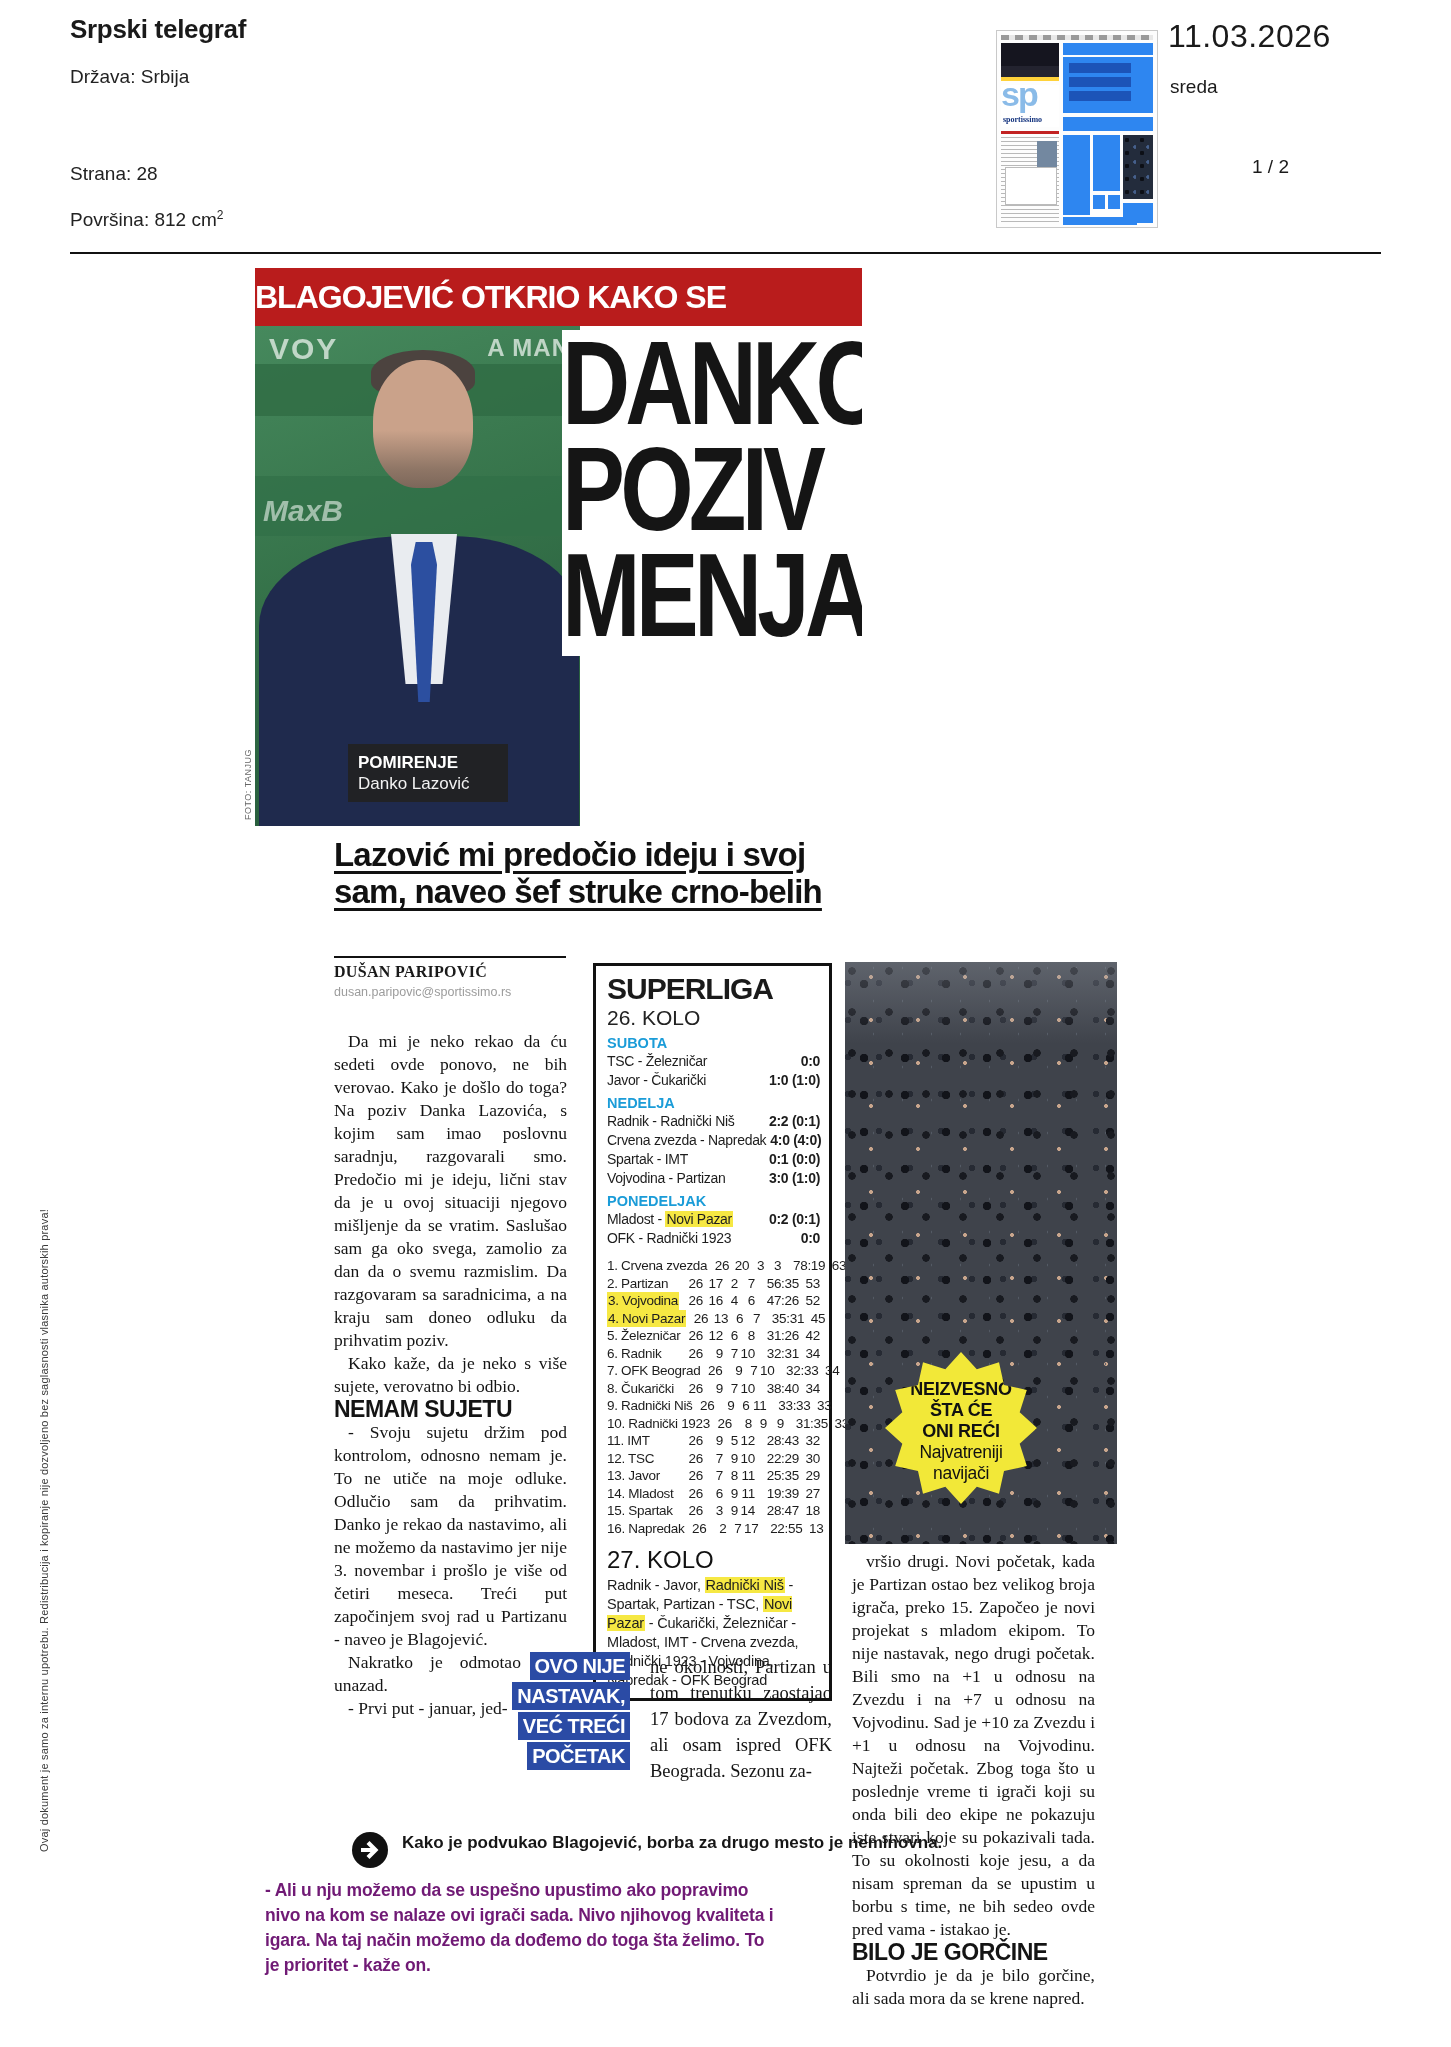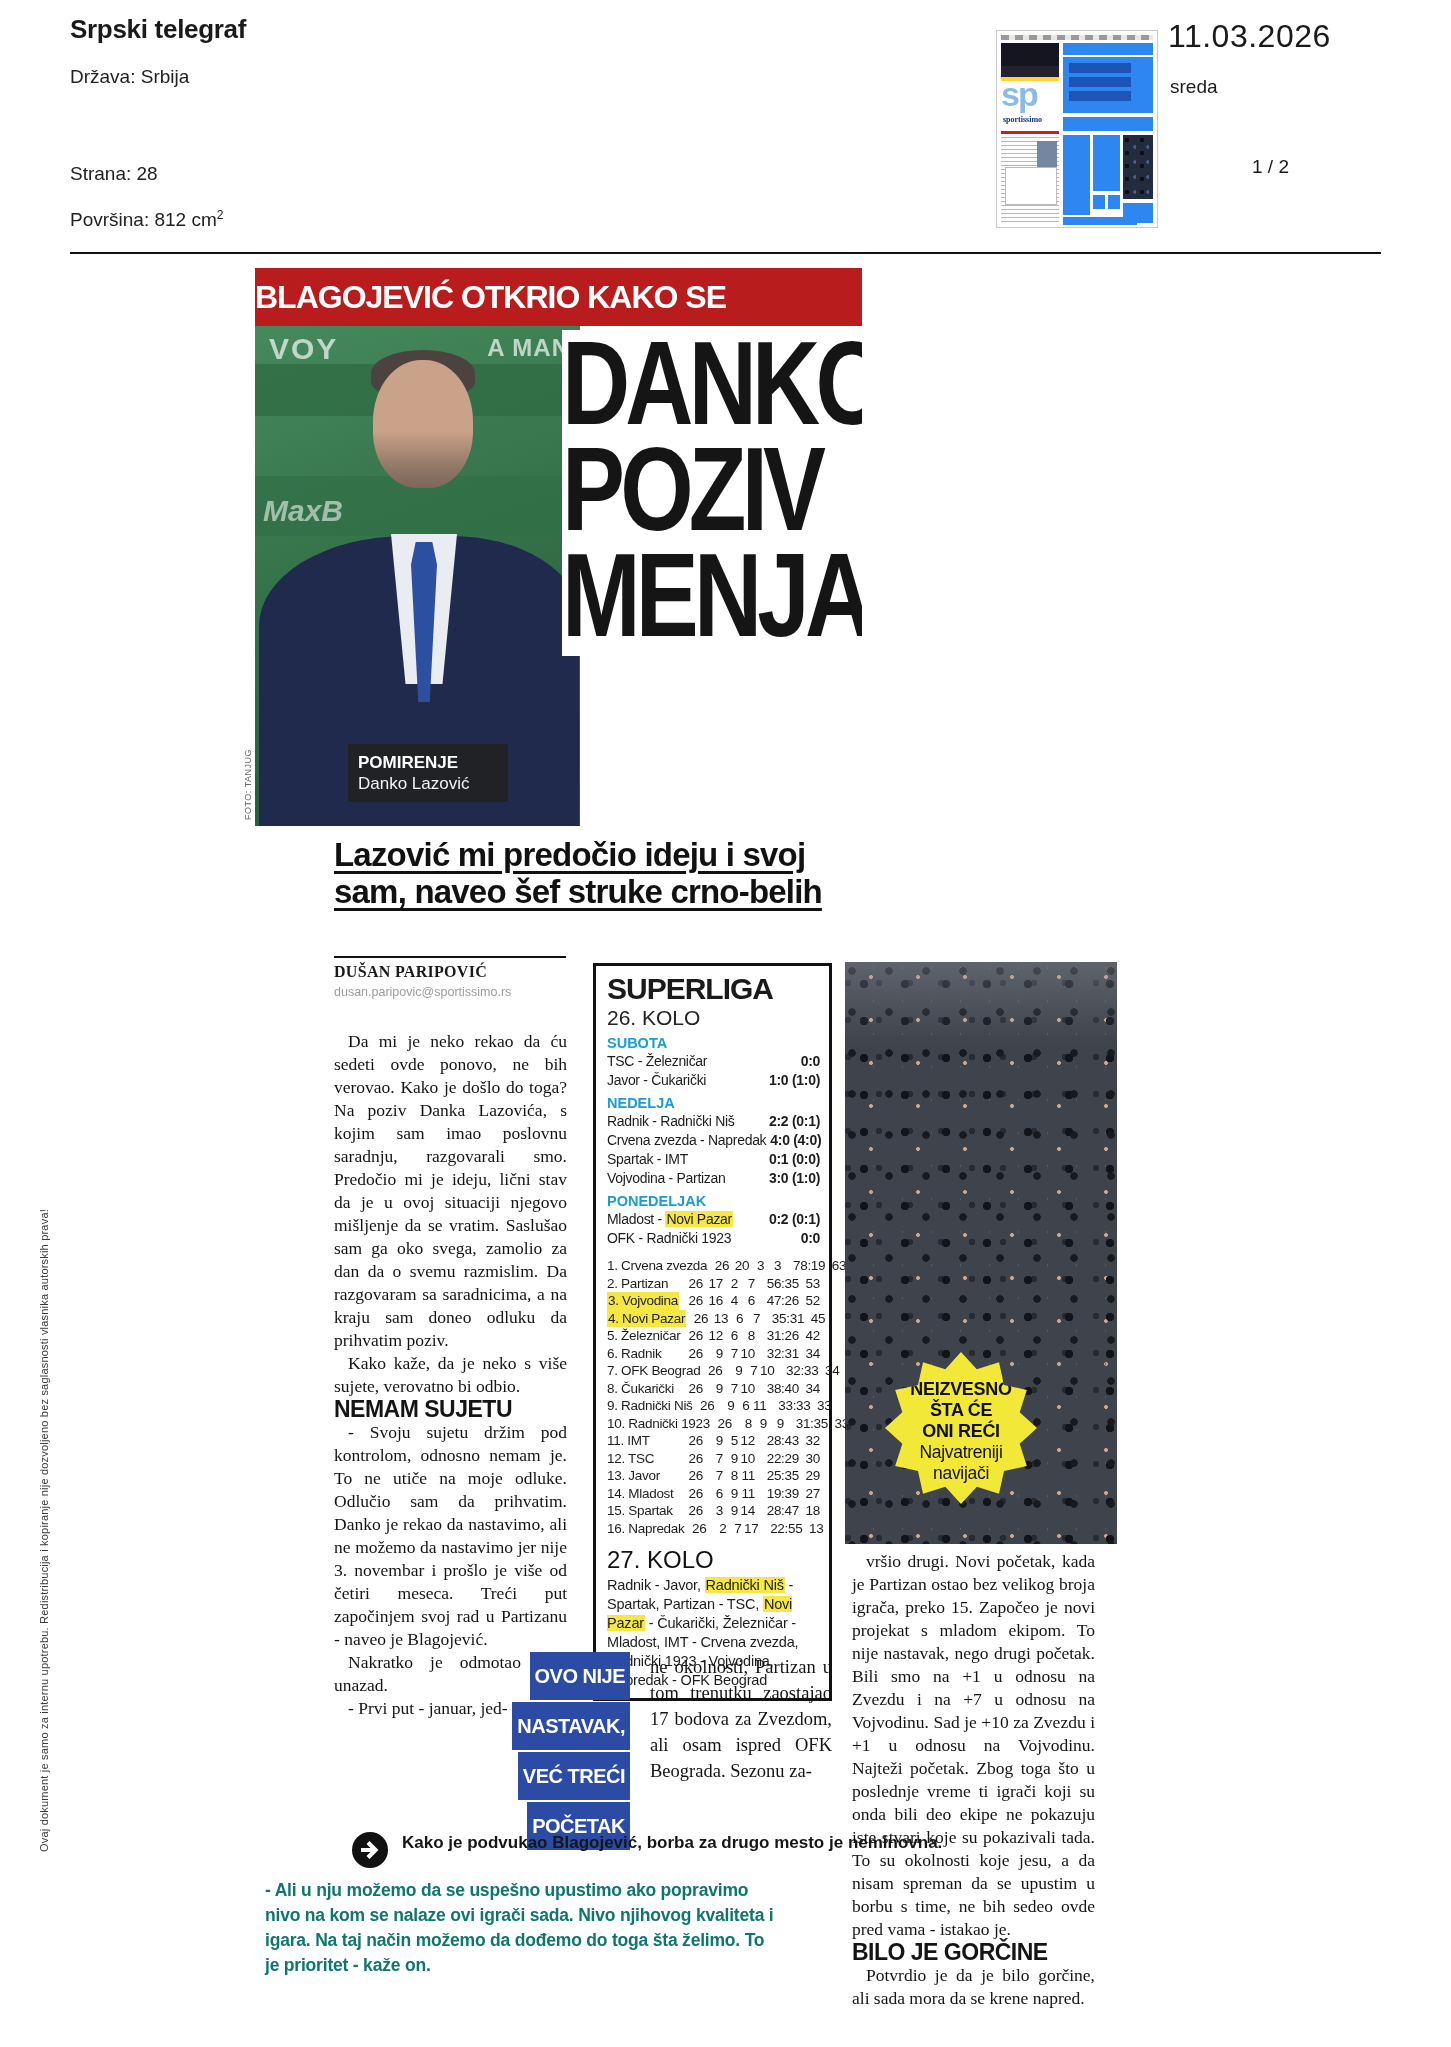--- a/index.html
+++ b/index.html
@@ -131,29 +131,29 @@
   .starburst{position:absolute;left:40px;top:390px;width:152px;height:152px;background:#f2e838;
      clip-path:polygon(50% 0%,60.4% 11.4%,75% 6.7%,78.3% 21.7%,93.3% 25%,88.6% 39.7%,100% 50%,88.6% 60.4%,93.3% 75%,78.3% 78.3%,75% 93.3%,60.4% 88.6%,50% 100%,39.7% 88.6%,25% 93.3%,21.7% 78.3%,6.7% 75%,11.4% 60.4%,0% 50%,11.4% 39.7%,6.7% 25%,21.7% 21.7%,25% 6.7%,39.7% 11.4%);
      text-align:center;color:#111;}
   .starburst .bb{font-size:18px;font-weight:bold;line-height:21px;letter-spacing:-.3px;}
   .starburst .rr{font-size:17.5px;line-height:21px;letter-spacing:-.3px;}
   .star-pad{padding-top:27px;}
 
   
   .bluebox{left:498px;top:1652px;width:132px;display:flex;flex-direction:column;align-items:flex-end;}
   .bluebox span{background:#2b4ba5;color:#fff;font-weight:bold;font-size:20px;line-height:24px;
-     padding:12px 5px;margin-bottom:2px;letter-spacing:-.5px;white-space:nowrap;}
+     padding:2px 5px;margin-bottom:2px;letter-spacing:-.5px;white-space:nowrap;}
 
   
   .bot-heading{left:352px;top:1795px;font-family:"Liberation Serif",serif;font-weight:bold;
      font-size:28px;letter-spacing:-.3px;color:#111;}
   .bot-arrow{left:352px;top:1832px;width:36px;height:36px;}
   .bot-lead{left:402px;top:1832px;width:560px;font-size:17px;font-weight:bold;line-height:22px;color:#161616;}
   .bot-body{left:265px;top:1878px;width:512px;font-size:17.5px;font-weight:bold;line-height:25px;
-     color:#0f766e;letter-spacing:-.2px;}
+     color:#701a75;letter-spacing:-.2px;}
 </style>
 </head>
 <body>
 
 <div class="page">
 
   <div class="abs pub-title">Srpski telegraf</div>
   <div class="abs meta-line m-country">Država: Srbija</div>
   <div class="abs meta-line m-page">Strana: 28</div>
   <div class="abs meta-line m-area"><span>Površina: 812 cm</span><sup>2</sup></div>

